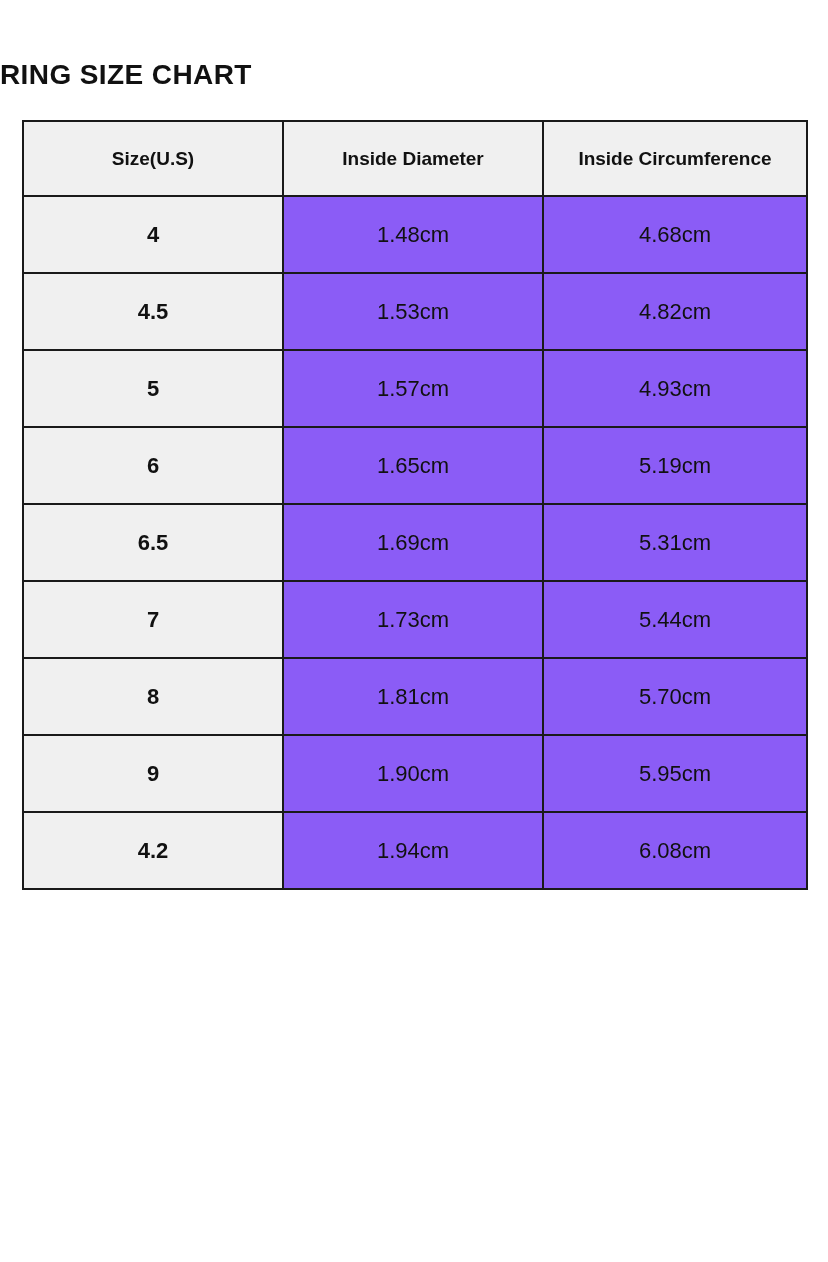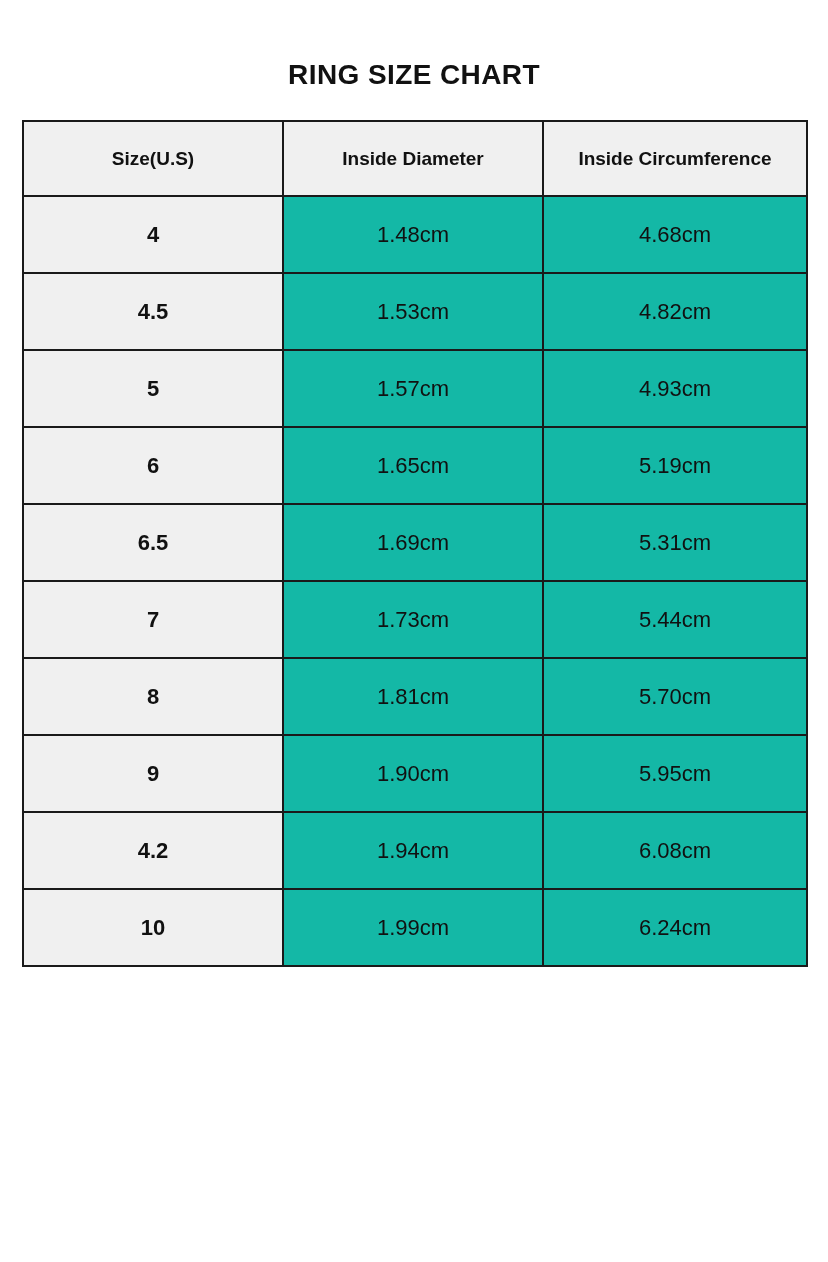--- a/index.html
+++ b/index.html
@@ -15,21 +15,20 @@
     position: relative;
     overflow: hidden;
   }
 
   
   .page-title {
     position: absolute;
     top: 56px;
     left: 0;
     width: 828px;
-    text-align: center;
     font-size: 28px;
     font-weight: bold;
     letter-spacing: 0.4px;
     color: #111111;
     line-height: 38px;
   }
 
   
   .chart-table {
     position: absolute;
@@ -43,21 +42,21 @@
   .chart-table col.c1 { width: 260px; }
   .chart-table col.c2 { width: 260px; }
   .chart-table col.c3 { width: 264px; }
 
   .chart-table th,
   .chart-table td {
     border: 2px solid #1a1a1a;
     text-align: center;
     vertical-align: middle;
     padding: 0;
-    background: #14b8a6;
+    background: #8b5cf6;
   }
 
   .chart-table thead th {
     height: 73px;
     background: #f0f0f0;
     font-size: 19px;
     font-weight: bold;
     color: #111111;
     margin-top: 25px;
   }
@@ -166,24 +165,19 @@
     <tr>
       <td class="size-cell">9</td>
       <td>1.90cm</td>
       <td>5.95cm</td>
     </tr>
     <tr>
       <td class="size-cell">4.2</td>
       <td>1.94cm</td>
       <td>6.08cm</td>
     </tr>
-    <tr>
-      <td class="size-cell">10</td>
-      <td>1.99cm</td>
-      <td>6.24cm</td>
-    </tr>
   </tbody>
 </table>
 
 <div class="watermark">
   <div class="wm-ring"></div>
   <div class="wm-dash"></div>
 </div>
 
 </body></html>

